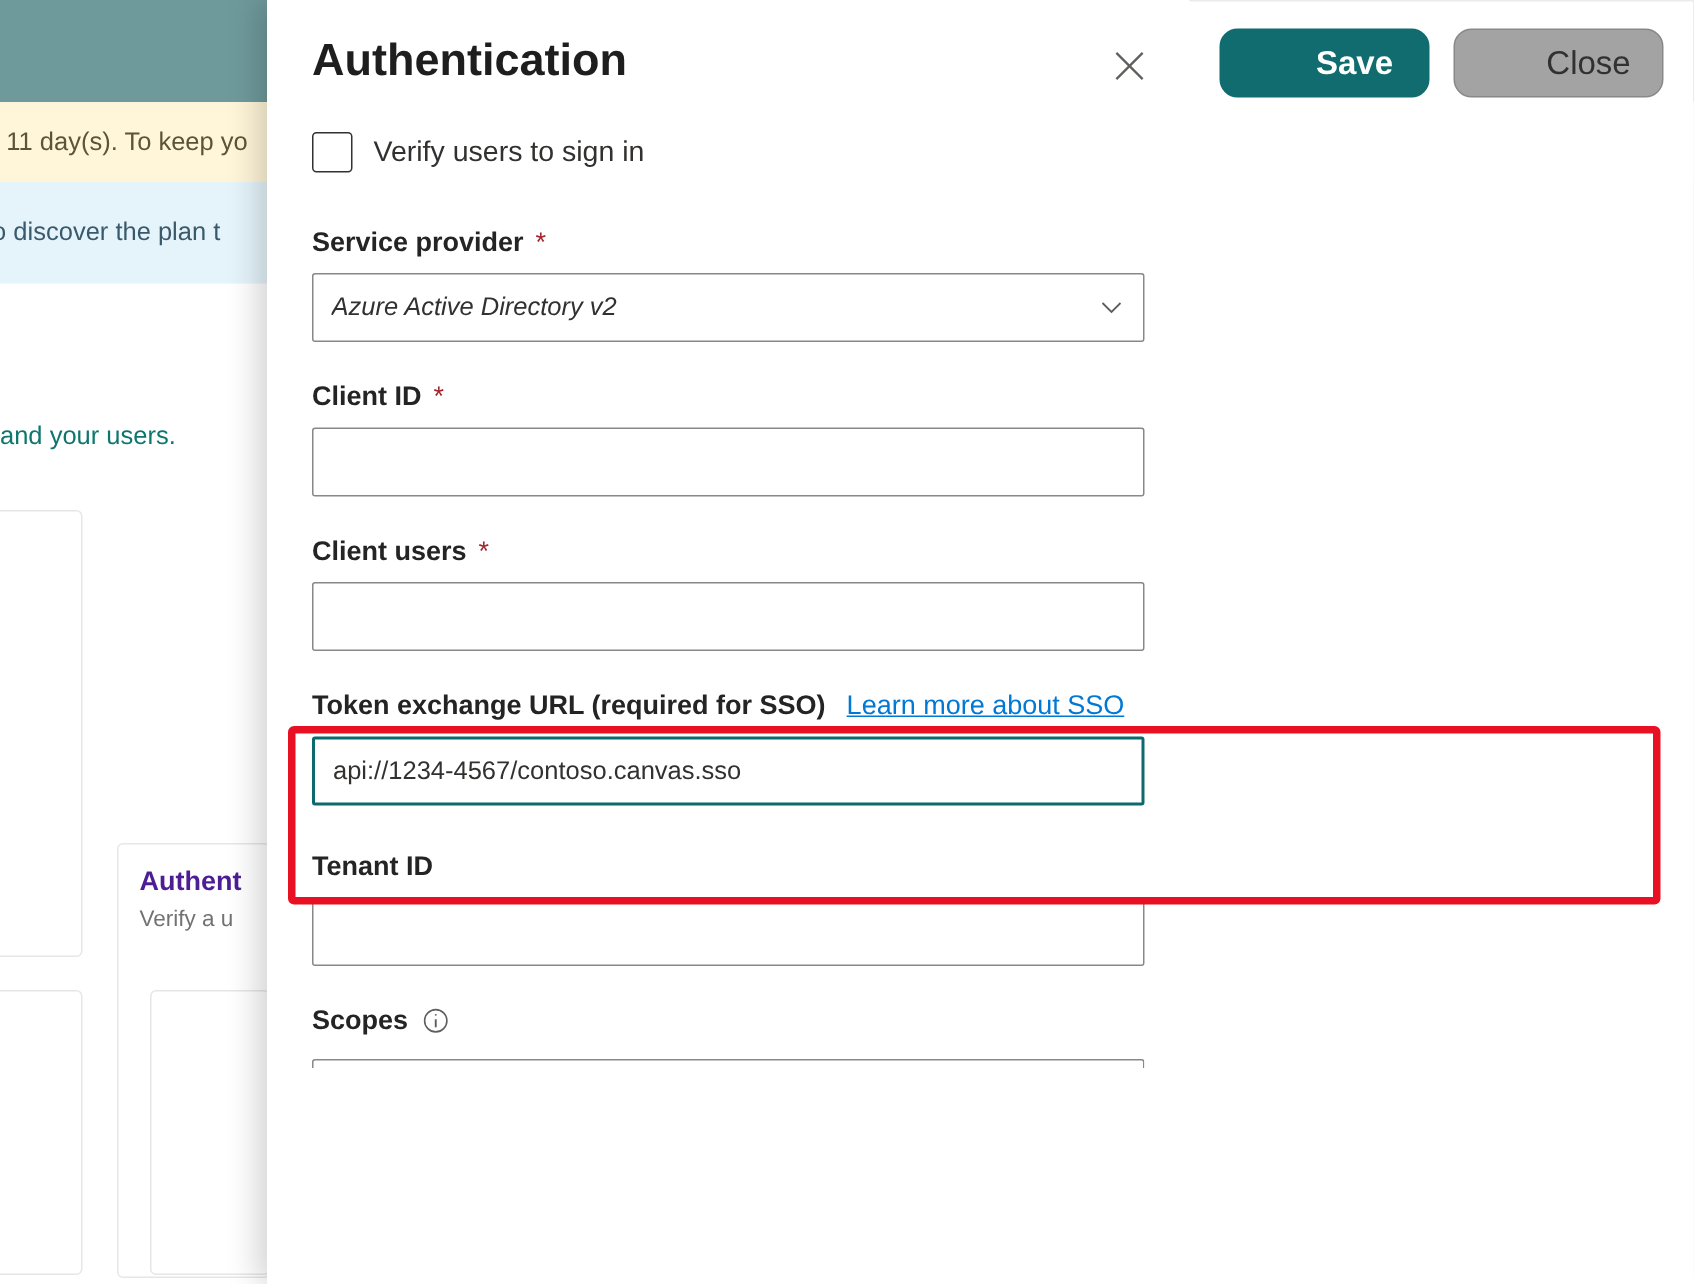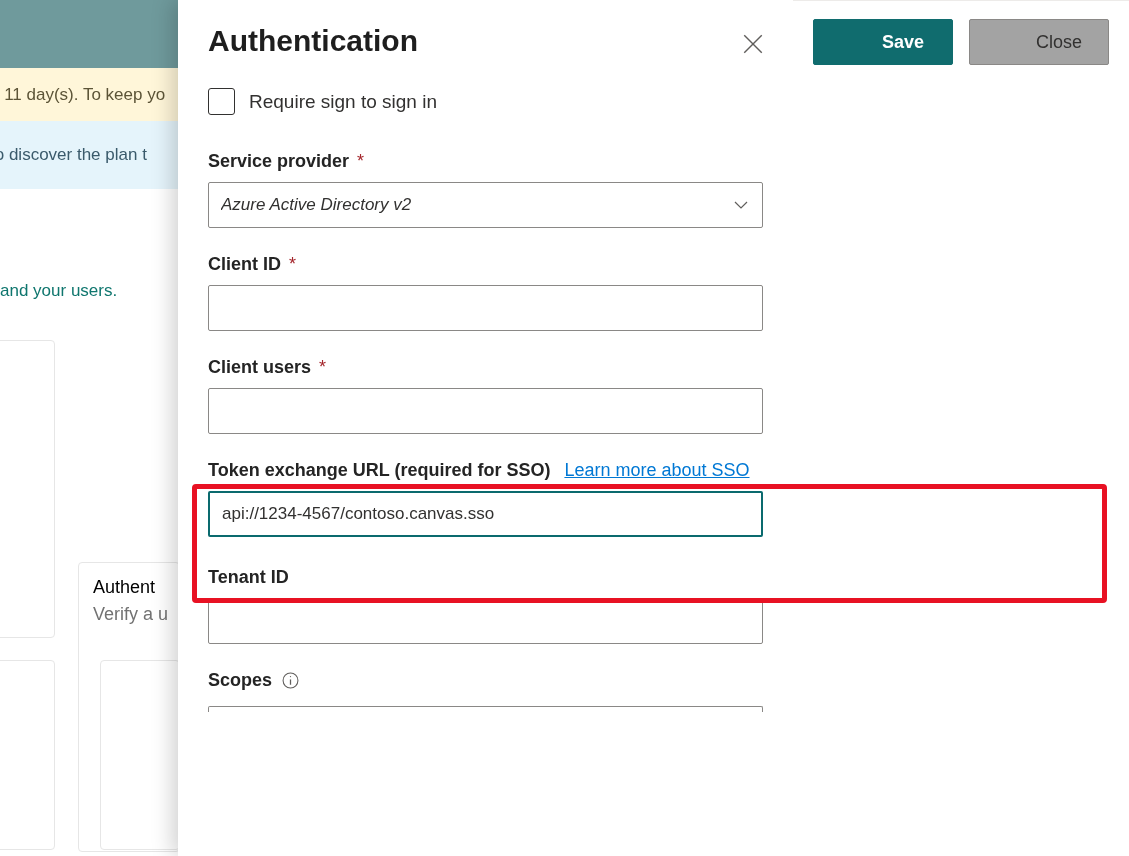--- a/index.html
+++ b/index.html
@@ -15,22 +15,22 @@
   }
   .bg-layer { position: absolute; inset: 0; }
   .bg-teal { height: 68px; background: #6f9a9c; }
   .bg-yellow { position: absolute; top:68px; left:0; right:0; height:53px; background: #fff6d9; color:#5c5437; font-size:17px; display:flex; align-items:center; padding-left:0; overflow:hidden;}
   .bg-yellow span { margin-left:-10px; white-space:nowrap;}
   .bg-blue { position:absolute; top:121px; left:0; right:0; height:68px; background:#e5f4fb; color:#3a5a6b; font-size:17px; display:flex; align-items:center; overflow:hidden;}
   .bg-blue span { margin-left:-10px; white-space:nowrap;}
   .bg-text { position:absolute; top:281px; left:0; color:#0f766e; font-size:17px; white-space:nowrap;}
   .bg-card1 { position:absolute; top:340px; left:-45px; width:100px; height:298px; border:1px solid #e6e6e6; border-radius:4px; background:#fff;}
   .bg-card2 { position:absolute; top:562px; left:78px; width:102px; height:290px; border:1px solid #e6e6e6; border-radius:4px; background:#fff;}
-  .bg-card2 .t { font-weight:400; font-size:18px; margin:14px 0 6px 14px; color:#000000;}
-  .bg-card2 .s { font-size:18px; color:#727272; margin-left:14px;}
+  .bg-card2 .t { font-weight:700; font-size:18px; margin:14px 0 6px 14px; color:#4c1d95;}
+  .bg-card2 .s { font-size:15px; color:#727272; margin-left:14px;}
   .bg-card3 { position:absolute; top:660px; left:-45px; width:100px; height:190px; border:1px solid #e6e6e6; border-radius:4px; background:#fff;}
   .bg-card4 { position:absolute; top:660px; left:100px; width:80px; height:190px; border:1px solid #e6e6e6; border-radius:4px; background:#fff;}
 
   .panel {
     position: absolute;
     top: 0; right: 0; bottom: 0;
     width: 951px;
     background: #fff;
     box-shadow: -6px 0 20px rgba(0,0,0,0.18);
     display: flex;
@@ -90,22 +90,22 @@
     display:flex;
     justify-content:flex-end;
     gap:16px;
     padding: 18px 20px 18px 20px;
     border-top: 1px solid #edebe9;
     background:#fff;
   }
   .btn {
     min-width:140px;
     height:46px;
-    border-radius:2px;
-    font-size:18px;
+    border-radius:12px;
+    font-size:22px;
     font-weight:600;
     cursor:pointer;
     font-family:inherit;
     display:flex;
     align-items:center;
     justify-content:center;
     padding-left:40px;
   }
   .btn-primary { background:#106c6e; color:#fff; border:1px solid #106c6e;}
   .btn-secondary { background:#a3a3a3; color:#323130; border:1px solid #8a8886; font-weight:400;}
@@ -141,21 +141,21 @@
           <svg viewBox="0 0 16 16" fill="none" stroke="currentColor" stroke-width="1.2">
               <line x1="1" y1="1" x2="15" y2="15"></line>
               <line x1="15" y1="1" x2="1" y2="15"></line>
             </svg>
         </span>
       </div>
     </div>
 
     <div class="checkbox-row">
       <div class="checkbox-box"></div>
-      <span class="checkbox-label">Require sign to sign in</span>
+      <span class="checkbox-label">Verify users to sign in</span>
     </div>
 
     <div class="field">
       <div class="field-label">
         <span>Service provider</span>
         <span class="required">*</span>
       </div>
       <div class="select-wrap">
         <input class="input" readonly="" value="Azure Active Directory v2" style="">
         <span class="select-chevron">

